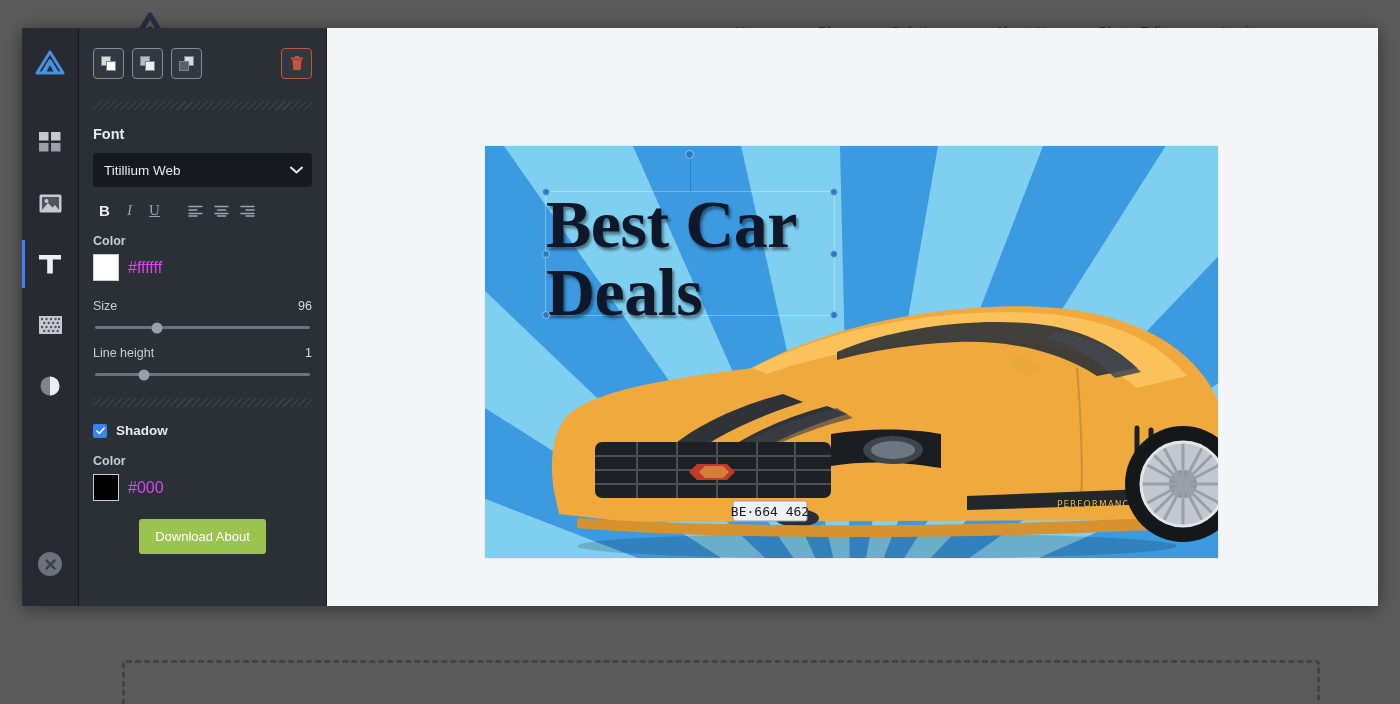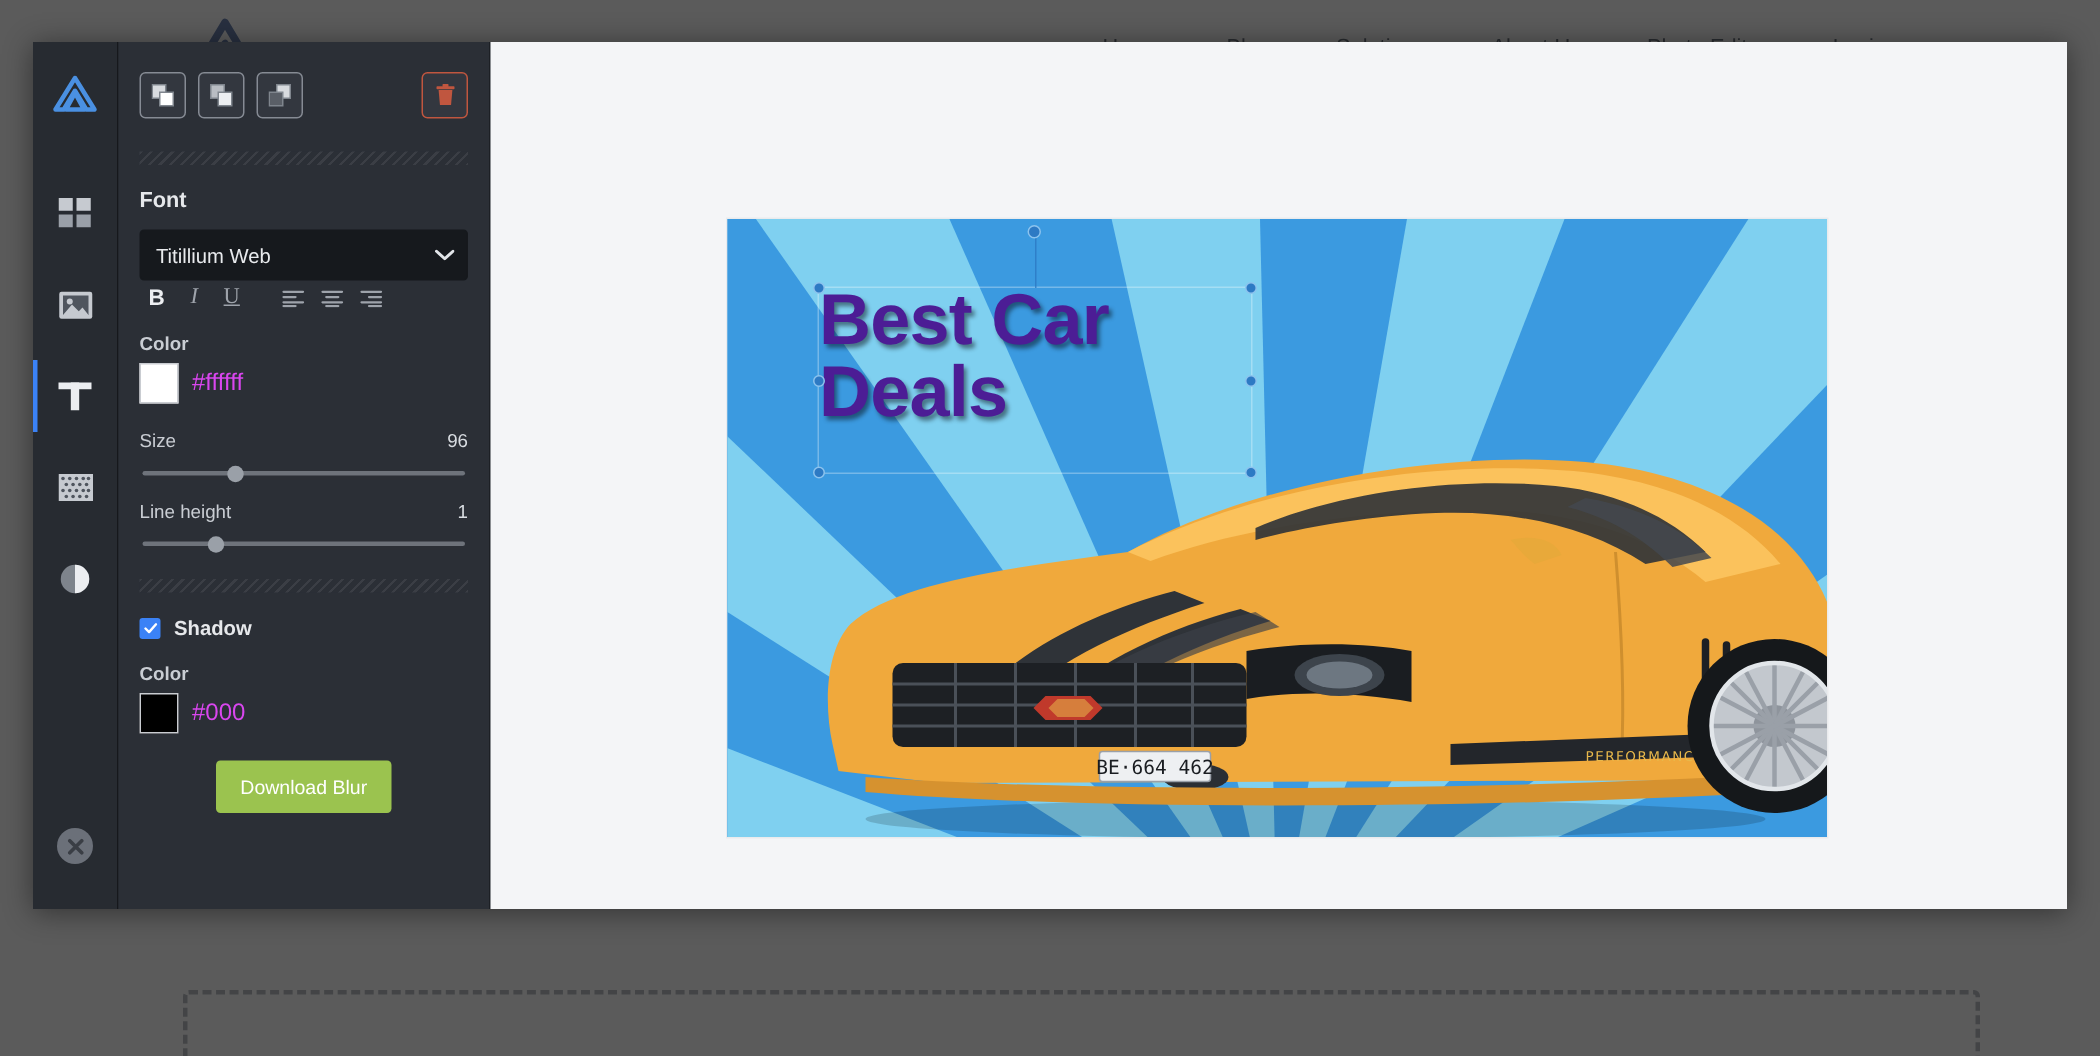--- a/index.html
+++ b/index.html
@@ -93,21 +93,21 @@
 
   .divider {
     height: 9px; margin: 22px 0 16px 0;
     background-image: repeating-linear-gradient(135deg,
       rgba(255,255,255,.075) 0 1.5px, transparent 1.5px 5px);
     background-color: #2b2f36;
   }
 
   .sec-title { color: #e6e8eb; font-size: 14.5px; font-weight: bold; margin-bottom: 11px; }
 
-  .select-wrap { position: relative; }
+  .select-wrap { position: relative; margin-bottom: 12px; }
   select.font-select {
     appearance: none; -webkit-appearance: none;
     width: 100%; height: 34px;
     background: #16191d; color: #e8eaed;
     border: 1px solid #16191d; border-radius: 3px;
     padding: 0 28px 0 10px; font-size: 13.5px;
     font-family: "Liberation Sans", sans-serif; cursor: pointer;
   }
   .chev {
     position: absolute; right: 9px; top: 50%; transform: translateY(-50%);
@@ -172,23 +172,23 @@
   .rays { position: absolute; inset: -40%; }
   .car-img { position: absolute; left: 52px; bottom: 0px; width: 700px; }
 
   .sel-text {
     position: absolute; left: 60px; top: 45px;
     width: 290px; height: 125px;
     border: 1px solid rgba(255,255,255,.30);
   }
   .sel-text .ttl {
     position: absolute; left: 0px; top: -2px;
-    font-family: Liberation Sans, sans-serif;
-    font-size: 48px; line-height: 1; font-weight: 600;
-    color: #4c1d95; text-shadow: 2px 3px 3px rgba(0,0,0,.45);
+    font-family: Liberation Serif, serif;
+    font-size: 68px; line-height: 1; font-weight: 600;
+    color: #0f172a; text-shadow: 2px 3px 3px rgba(0,0,0,.45);
     white-space: pre-line; letter-spacing: -0.5px;
   }
   .hnd {
     position: absolute; width: 8px; height: 8px; border-radius: 50%;
     background: #2d7ac4; border: 1px solid #8cc3ee;
   }
   .hnd.tl { left: -4px; top: -4px; }
   .hnd.tr { right: -4px; top: -4px; }
   .hnd.bl { left: -4px; bottom: -4px; }
   .hnd.br { right: -4px; bottom: -4px; }
@@ -417,21 +417,21 @@
     </div>
 
     <div class="field-label">Color</div>
     <div class="color-row">
       <div class="swatch" style="background:#000000"></div>
       <span class="hexval">#000</span>
     </div>
 
 
     <div class="dl-wrap">
-      <button class="dl-btn">Download Blur</button>
+      <button class="dl-btn">Download About</button>
     </div>
   </div>
 
   <div class="canvas-area">
     <div class="artboard">
 
       <svg class="rays" viewBox="-100 -100 200 200" preserveAspectRatio="none">
         <rect x="-100" y="-100" width="200" height="200" fill="#3b9ae0"></rect>
         <g id="ray-group" fill="#7fd0f0">
             <path d="M0 0 L214.70 -48.01 L219.94 -5.20 Z"></path>

